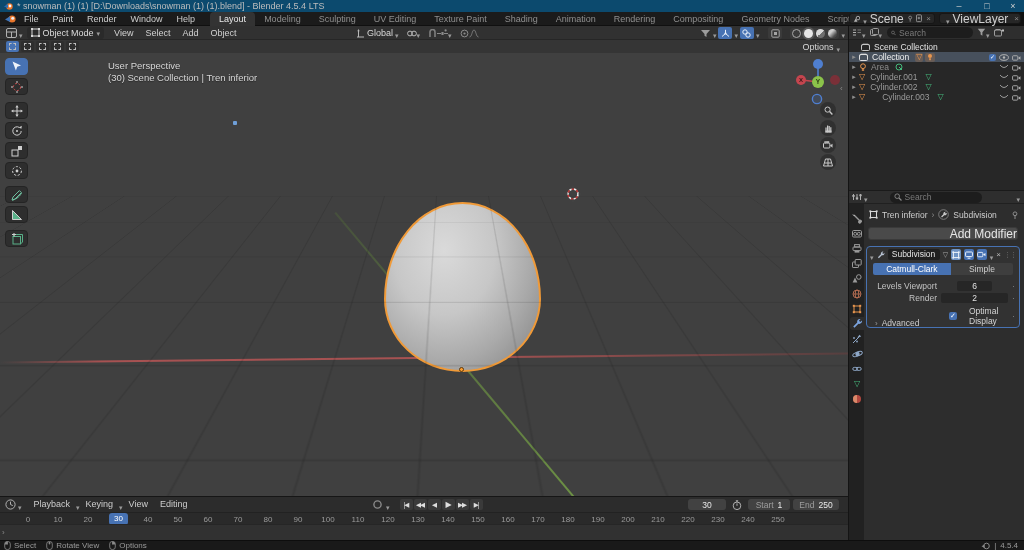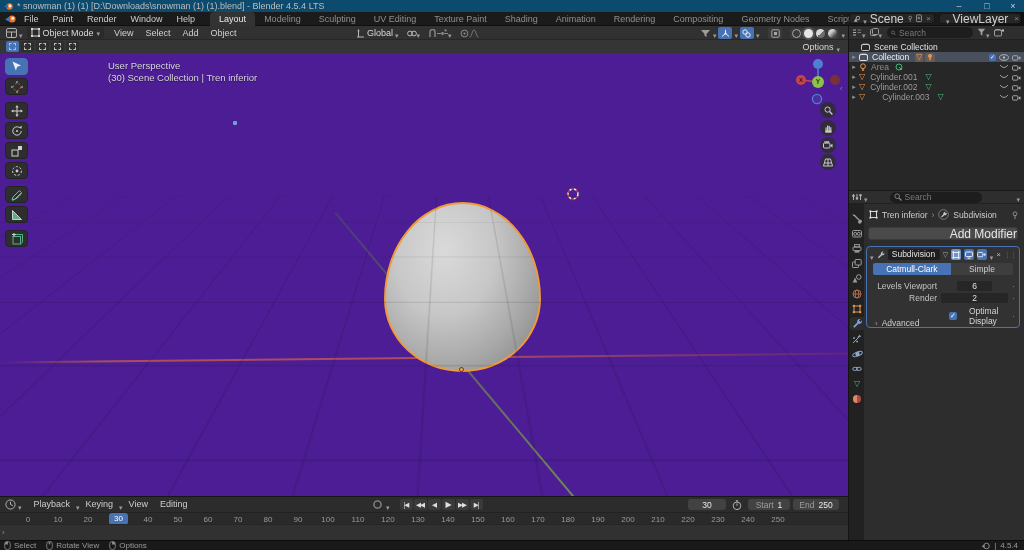--- a/index.html
+++ b/index.html
@@ -18,21 +18,21 @@
   #topbar { left:0; top:12px; width:968px; height:14px; background:#1b1b1b; border-bottom:1px solid #101010; }
   .menu { font-size:9px; color:#cdcdcd; padding:0 7px; line-height:14px; }
   .wstab { font-size:9px; color:#8f8f8f; padding:0 9px; line-height:14px; white-space:nowrap; }
   .wstab.active { background:#333333; color:#e8e8e8; border-radius:4px 4px 0 0; }
   .idblock { height:11px; background:#262626; border:1px solid #161616; border-radius:3px; display:flex; align-items:center; padding:0 3px; gap:3px; }
   .idblock .lbl { font-size:12px; color:#d0d0d0; }
   .dimicon { color:#8b8b8b; font-size:8px; }
   .chev::after { content:"▾"; font-size:7px; color:#9a9a9a; }
 
   
-  #viewport { left:0; top:26px; width:848px; height:470px; background:#4c1d95; overflow:hidden; }
+  #viewport { left:0; top:26px; width:848px; height:470px; background:#404040; overflow:hidden; }
   #vp-header { left:0; top:0; width:848px; height:14px; background:#313131; border-bottom:1px solid #262626; }
   #vp-toolrow { left:0; top:14px; width:848px; height:13px; background:#353535; }
   .vph-menu { font-size:9px; color:#d2d2d2; padding:0 6px; line-height:14px; }
   .modebox { height:12px; background:#2a2a2a; border-radius:3px; display:flex; align-items:center; gap:3px; padding:0 4px; margin:0 4px; }
   .modebox span { font-size:9px; color:#dcdcdc; }
   .hicon { width:14px; height:12px; border-radius:2px; display:flex; align-items:center; justify-content:center; }
   .hicon.blue { background:#4772b3; }
   .sphere { width:9px; height:9px; border-radius:50%; }
 
   .tsicon { width:13px; height:11px; border-radius:2px; background:#2e2e2e; margin-right:2px; display:flex; align-items:center; justify-content:center; }

